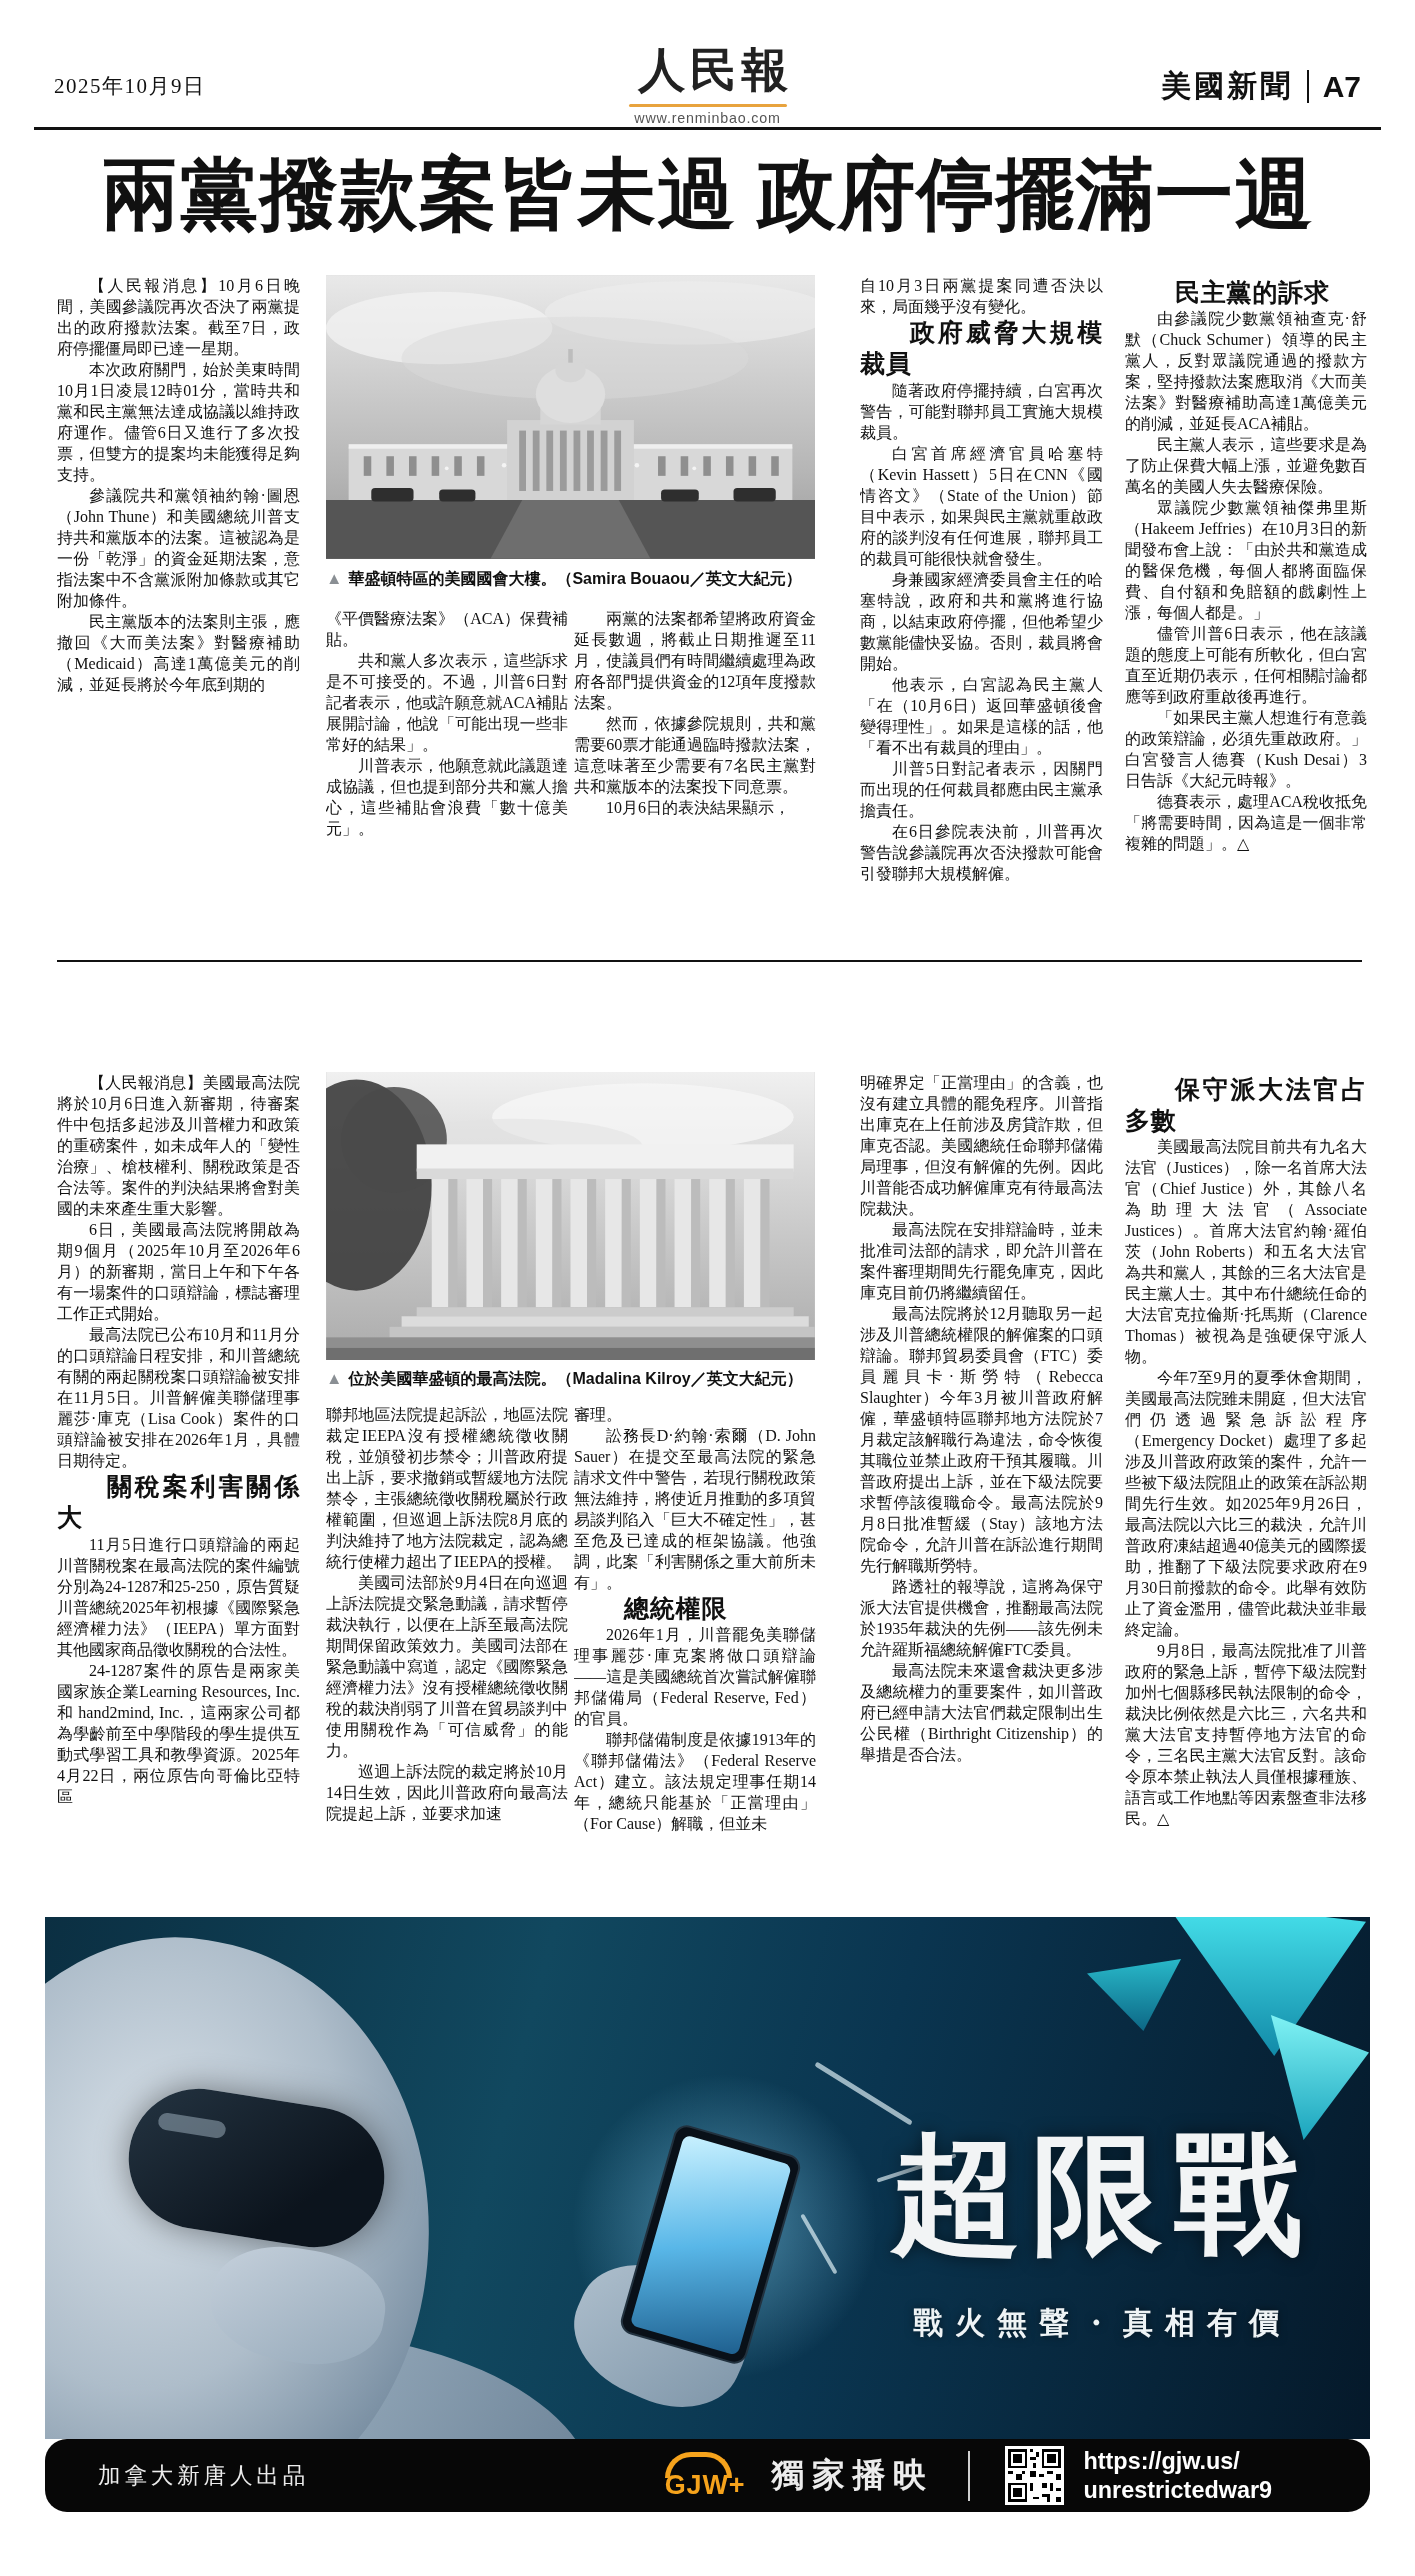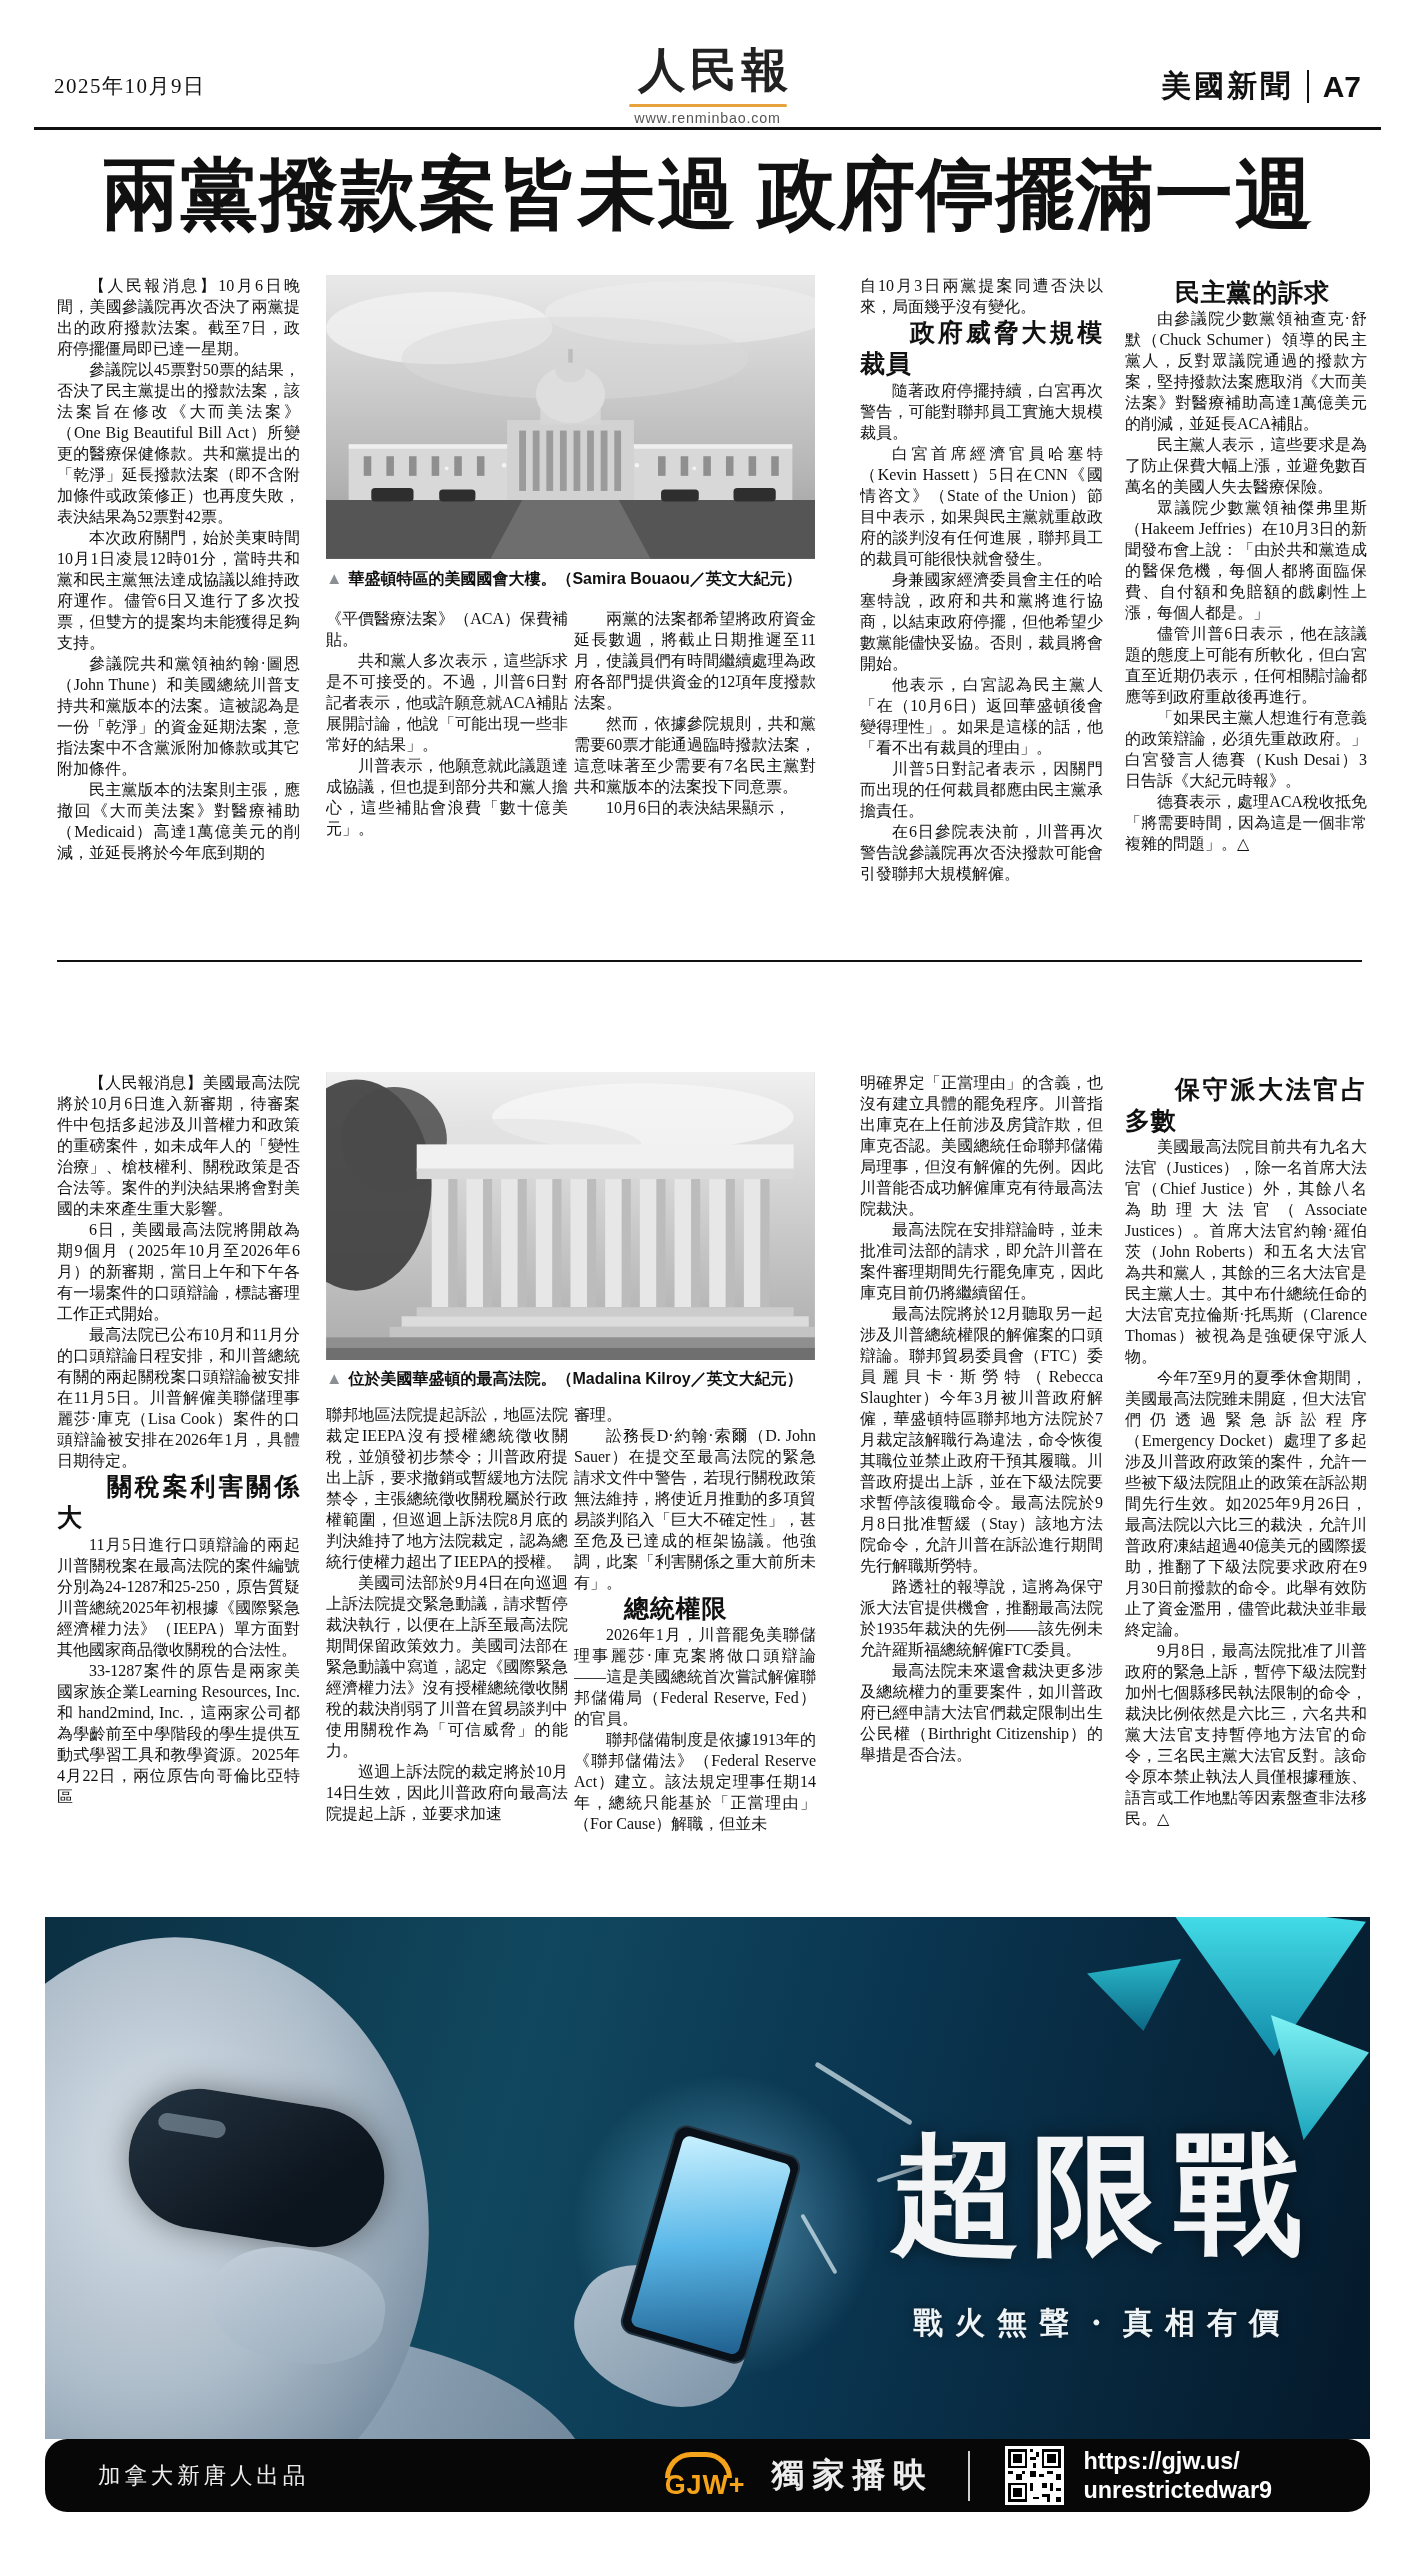--- a/index.html
+++ b/index.html
@@ -125,21 +125,20 @@
     <span class="sec">美國新聞</span>
     <span class="bar"></span>
     <span class="pg">A7</span>
   </div>
   <div class="rule-top"></div>
 
   <div class="headline1">兩黨撥款案皆未過 政府停擺滿一週</div>
 
   <div class="col a1c1">
     <p>【人民報消息】10月6日晚間，美國參議院再次否決了兩黨提出的政府撥款法案。截至7日，政府停擺僵局即已達一星期。</p>
-    <p>參議院以45票對50票的結果，否決了民主黨提出的撥款法案，該法案旨在修改《大而美法案》（One Big Beautiful Bill Act）所變更的醫療保健條款。共和黨提出的「乾淨」延長撥款法案（即不含附加條件或政策修正）也再度失敗，表決結果為52票對42票。</p>
     <p>本次政府關門，始於美東時間10月1日凌晨12時01分，當時共和黨和民主黨無法達成協議以維持政府運作。儘管6日又進行了多次投票，但雙方的提案均未能獲得足夠支持。</p>
     <p>參議院共和黨領袖約翰·圖恩（John Thune）和美國總統川普支持共和黨版本的法案。這被認為是一份「乾淨」的資金延期法案，意指法案中不含黨派附加條款或其它附加條件。</p>
     <p>民主黨版本的法案則主張，應撤回《大而美法案》對醫療補助（Medicaid）高達1萬億美元的削減，並延長將於今年底到期的</p>
   </div>
 
   <div class="photo photo1">
     <svg width="489" height="284" viewBox="0 0 648 376" xmlns="http://www.w3.org/2000/svg">
       <defs>
         <linearGradient id="sky1" x1="0" y1="0" x2="0" y2="1">
           <stop offset="0" stop-color="#e9e9e9"></stop>
@@ -236,21 +235,21 @@
   </div>
 
   <div class="divider-mid"></div>
 
   <div class="col a2c1">
     <p>【人民報消息】美國最高法院將於10月6日進入新審期，待審案件中包括多起涉及川普權力和政策的重磅案件，如未成年人的「變性治療」、槍枝權利、關稅政策是否合法等。案件的判決結果將會對美國的未來產生重大影響。</p>
     <p>6日，美國最高法院將開啟為期9個月（2025年10月至2026年6月）的新審期，當日上午和下午各有一場案件的口頭辯論，標誌審理工作正式開始。</p>
     <p>最高法院已公布10月和11月分的口頭辯論日程安排，和川普總統有關的兩起關稅案口頭辯論被安排在11月5日。川普解僱美聯儲理事麗莎·庫克（Lisa Cook）案件的口頭辯論被安排在2026年1月，具體日期待定。</p>
     <p class="subhead">關稅案利害關係大</p>
     <p>11月5日進行口頭辯論的兩起川普關稅案在最高法院的案件編號分別為24-1287和25-250，原告質疑川普總統2025年初根據《國際緊急經濟權力法》（IEEPA）單方面對其他國家商品徵收關稅的合法性。</p>
-    <p>33-1287案件的原告是兩家美國家族企業Learning Resources, Inc. 和 hand2mind, Inc.，這兩家公司都為學齡前至中學階段的學生提供互動式學習工具和教學資源。2025年4月22日，兩位原告向哥倫比亞特區</p>
+    <p>24-1287案件的原告是兩家美國家族企業Learning Resources, Inc. 和 hand2mind, Inc.，這兩家公司都為學齡前至中學階段的學生提供互動式學習工具和教學資源。2025年4月22日，兩位原告向哥倫比亞特區</p>
   </div>
 
   <div class="photo photo2">
     <svg width="489" height="288" viewBox="0 0 648 382" xmlns="http://www.w3.org/2000/svg">
       <defs>
         <linearGradient id="sky2" x1="0" y1="0" x2="0" y2="1">
           <stop offset="0" stop-color="#f0f0f0"></stop>
             <stop offset="0.6" stop-color="#c6c6c6"></stop>
             <stop offset="1" stop-color="#ababab"></stop>
         </linearGradient>

